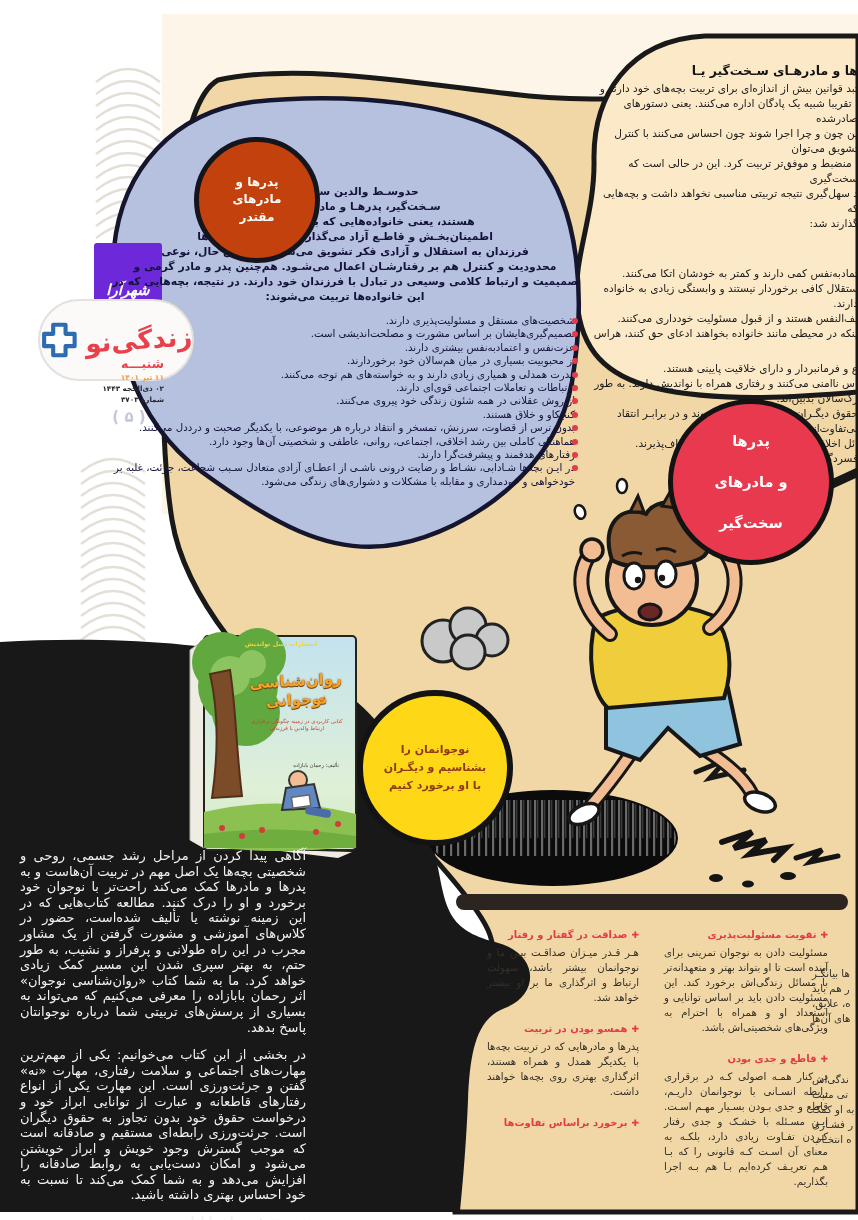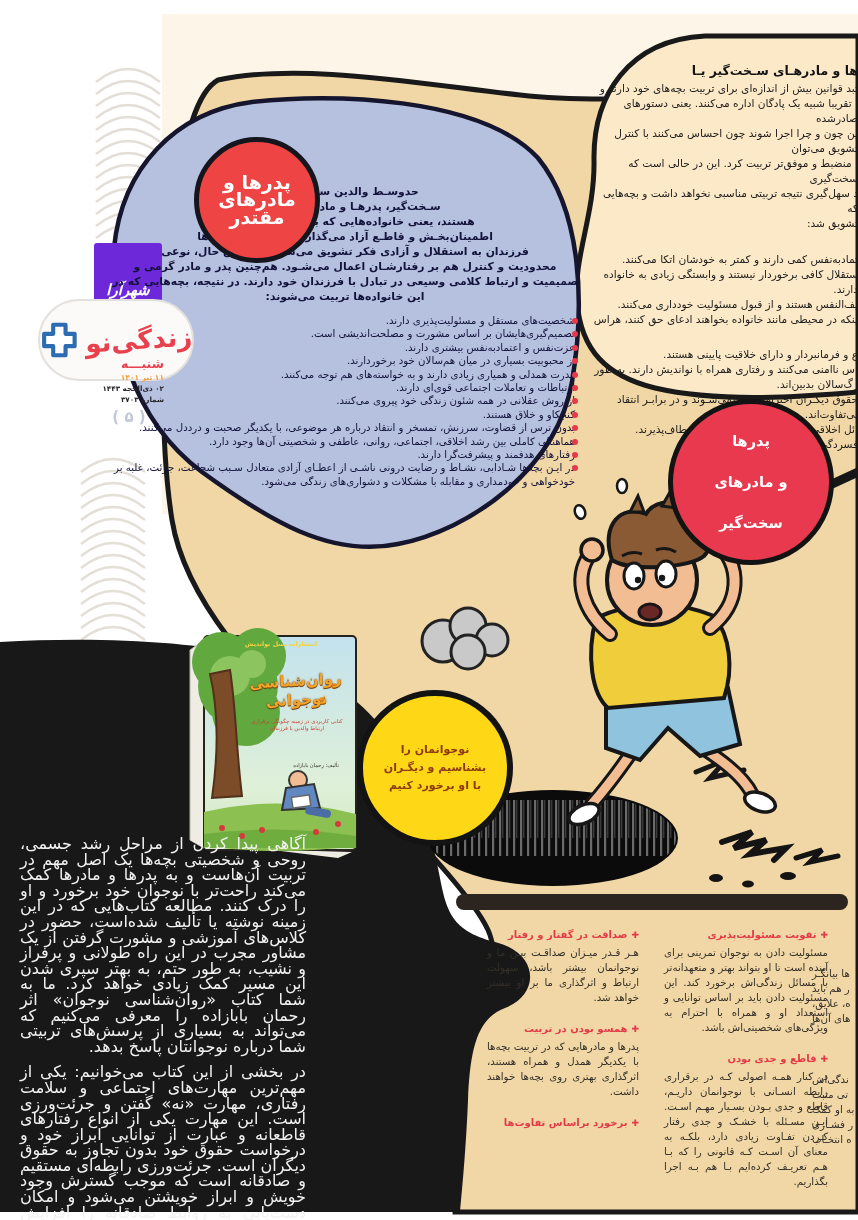--- a/index.html
+++ b/index.html
@@ -20,28 +20,28 @@
   .dateblock .d1{color:#f0a03c;font-size:7.5px;margin-top:2px;font-weight:bold;}
   .dateblock .d2,.dateblock .d3{color:#26262b;font-size:7.2px;font-weight:bold;margin-top:2px;}
   .pagenum{left:104px;top:408px;width:50px;text-align:center;color:#c3c8d8;font-size:15px;
            font-weight:bold;z-index:4;}
 
   
   .strict-block{left:592px;top:62px;width:266px;direction:rtl;text-align:right;z-index:5;}
   .s-title{font-size:12.5px;font-weight:bold;color:#141414;line-height:17px;}
   .s-line{font-size:10.6px;line-height:15px;color:#1c1c1c;}
   .s-body{margin-top:2px;}
-  .g1{margin-top:21px;}
+  .g1{margin-top:35px;}
   .g2{margin-top:20px;}
 
   
   .badge{border-radius:50%;display:flex;flex-direction:column;align-items:center;justify-content:center;
          text-align:center;z-index:6;}
-  .badge-blue{left:194px;top:137px;width:116px;height:116px;background:#ef4444;border:5px solid #15151d;
-              color:#fff;font-weight:bold;font-size:19px;line-height:17.5px;}
+  .badge-blue{left:194px;top:137px;width:116px;height:116px;background:#c2410c;border:5px solid #15151d;
+              color:#fff;font-weight:bold;font-size:12px;line-height:17.5px;}
   .badge-red{left:668px;top:399px;width:156px;height:156px;background:#e8394e;border:5px solid #131313;
              color:#fff;font-weight:bold;font-size:14.5px;line-height:19px;gap:22px;}
   .badge-yellow{left:357px;top:690px;width:144px;height:144px;background:#fed716;border:6px solid #131313;
                 color:#8d3a10;font-weight:bold;font-size:11px;line-height:18px;}
   .auth-intro{left:110px;top:184px;width:470px;direction:rtl;text-align:center;z-index:5;}
   .auth-intro .s-line{font-size:10.8px;font-weight:600;line-height:15px;color:#12123a;}
   .auth-bullets{left:96px;top:314px;width:482px;direction:rtl;z-index:5;margin:0;padding:0;list-style:none;}
   .auth-bullets li{position:relative;font-size:10.2px;line-height:13.4px;color:#12123a;
                    padding-right:3px;text-align:right;}
   .auth-bullets li::before{content:'';position:absolute;right:0;top:4px;width:6px;height:6px;
@@ -53,21 +53,21 @@
   .bk-title{left:238px;top:672px;width:116px;text-align:center;font-size:15px;font-weight:bold;
             color:#f6a327;line-height:19px;transform:rotate(-3deg);z-index:5;direction:rtl;
             text-shadow:0 1px 0 #6b3d12,0 0 2px #6b3d12;}
   .bk-sub{left:244px;top:718px;width:106px;text-align:center;font-size:5.4px;color:#c8402f;
           line-height:7px;z-index:5;direction:rtl;}
   .bk-auth{left:280px;top:762px;width:72px;text-align:center;font-size:5.2px;color:#38322a;
            z-index:5;direction:rtl;}
 
   
   .black-text{left:20px;top:836px;width:286px;direction:rtl;z-index:5;color:#f2f2f2;}
-  .black-text p{margin:0 0 10px;font-size:16px;line-height:15.6px;text-align:justify;}
+  .black-text p{margin:12px 0 10px;font-size:13px;line-height:15.6px;text-align:justify;}
   .black-text .info div{font-weight:bold;font-size:10.8px;line-height:16.5px;text-align:right;}
 
   
   .col{position:absolute;direction:rtl;z-index:5;}
   .colA{left:487px;top:929px;width:152px;}
   .colB{left:664px;top:929px;width:164px;}
   .colC{left:812px;top:966px;width:130px;direction:rtl;}
   .sec{margin-bottom:18px;}
   .sec-h{color:#e23b47;font-weight:bold;font-size:10px;margin-bottom:5px;display:flex;
          align-items:center;gap:4px;}
@@ -251,21 +251,21 @@
 <div class="abs pagenum">( ۵ )</div>
 
 <div class="abs strict-block">
   <div class="s-title">ها و مادرهـای سـخت‌گیر یـا</div>
   <div class="s-body">
       <div class="s-line">تبد قوانین بیش از اندازه‌ای برای تربیت بچه‌های خود دارند و</div>
       <div class="s-line">ا تقریبا شبیه یک پادگان اداره می‌کنند. یعنی دستورهای صادرشده</div>
       <div class="s-line">ین چون و چرا اجرا شوند چون احساس می‌کنند با کنترل تشویق می‌توان</div>
       <div class="s-line">ا منضبط و موفق‌تر تربیت کرد. این در حالی است که سخت‌گیری</div>
       <div class="s-line">د سهل‌گیری نتیجه تربیتی مناسبی نخواهد داشت و بچه‌هایی که</div>
-      <div class="s-line">تشویق شد:</div>
+      <div class="s-line">گذارند شد:</div>
     </div>
   <div class="s-list g1">
       <div class="s-line">تمادبه‌نفس کمی دارند و کمتر به خودشان اتکا می‌کنند.</div>
       <div class="s-line">ستقلال کافی برخوردار نیستند و وابستگی زیادی به خانواده دارند.</div>
       <div class="s-line">یف‌النفس هستند و از قبول مسئولیت خودداری می‌کنند.</div>
       <div class="s-line">ینکه در محیطی مانند خانواده بخواهند ادعای حق کنند، هراس</div>
     </div>
   <div class="s-list g2">
       <div class="s-line">ع و فرمانبردار و دارای خلاقیت پایینی هستند.</div>
       <div class="s-line">اس ناامنی می‌کنند و رفتاری همراه با نواندیش دارند. به طور</div>

